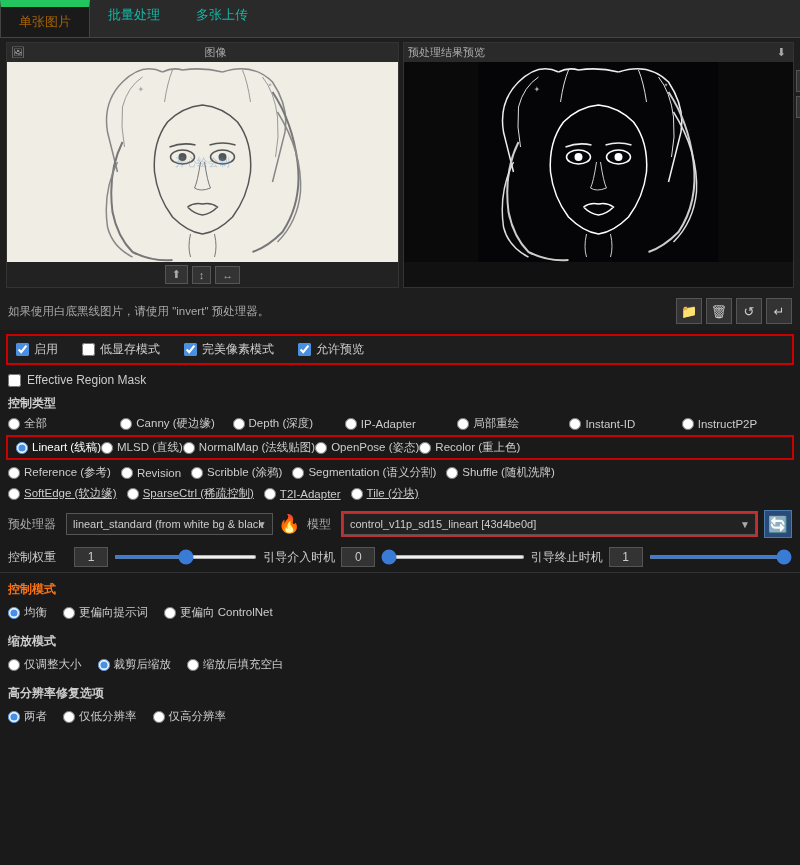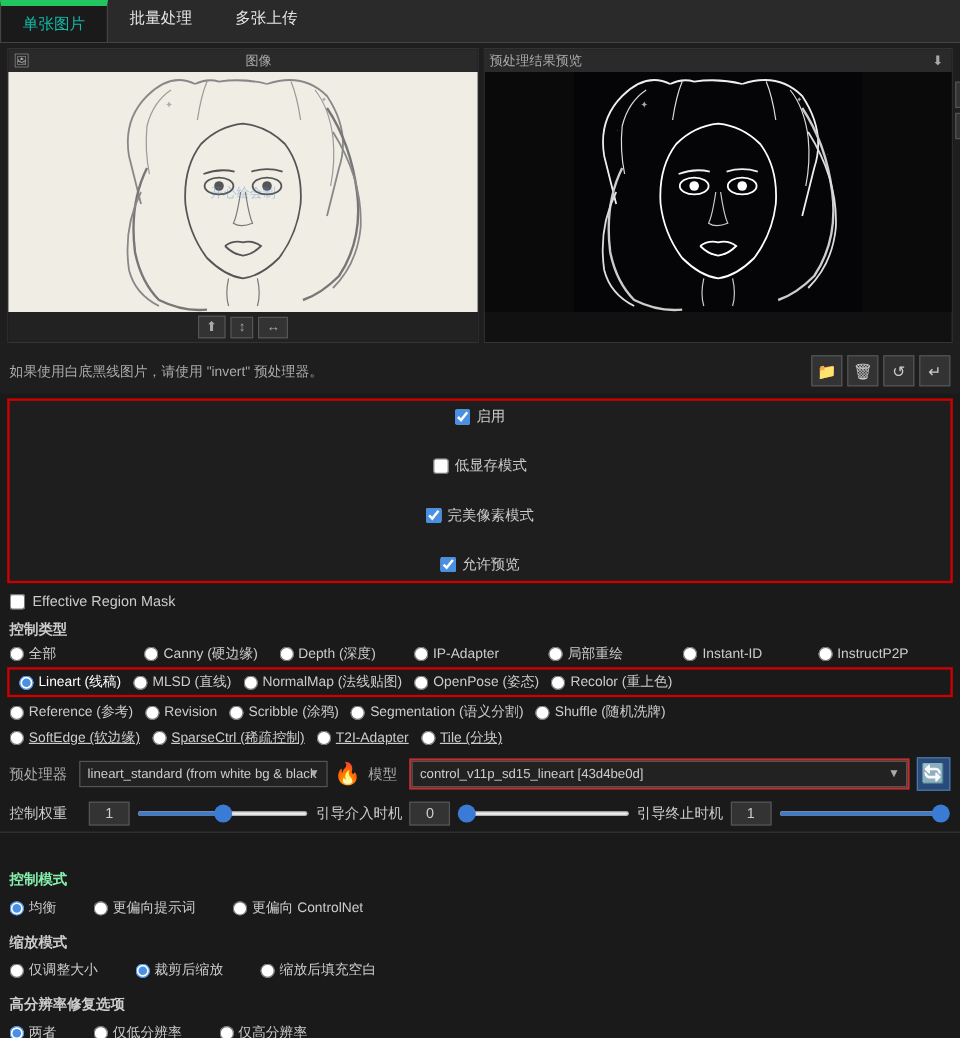--- a/index.html
+++ b/index.html
@@ -14,27 +14,27 @@
 
     
     .top-tabs {
       display: flex;
       background: #2a2a2a;
       border-bottom: 1px solid #444;
     }
     .top-tab {
       padding: 6px 18px;
       cursor: pointer;
-      color: #e5e5e5;
+      color: #14b8a6;
       font-size: 13px;
     }
     .top-tab.active {
-      color: #14b8a6;
+      color: #a16207;
       background: #1a1a1a;
-      border-top: 5px solid #22c55e;
+      border-top: 7px solid #22c55e;
       border-left: 1px solid #444;
       border-right: 1px solid #444;
     }
 
     .img-panel-header {
       display: flex;
       align-items: center;
       background: #2a2a2a;
       padding: 2px 4px;
       font-size: 11px;
@@ -86,21 +86,20 @@
 
     
     .checkbox-row {
       display: flex;
       align-items: center;
       gap: 24px;
       padding: 5px 8px;
       border: 2px solid #c00;
       margin: 4px 6px;
       background: #1e1e1e;
-      flex-direction: column;
     }
 
     .cb-item {
       display: flex;
       align-items: center;
       gap: 5px;
       cursor: pointer;
     }
 
     .cb-item input[type=checkbox] {
@@ -158,21 +157,21 @@
     }
 
     
     .mode-section {
       padding: 3px 8px;
     }
 
     .mode-row {
       display: flex;
       align-items: flex-end;
-      gap: 31px;
+      gap: 16px;
       padding: 4px 0;
     }
 
     
     .scale-section {
       padding: 3px 8px;
     }
 
     
     .hr-section {
@@ -371,21 +370,21 @@
   <label class="radio-item">
       <input type="radio" name="ctype" style="">
       <span>Instant-ID</span>
     </label>
   <label class="radio-item">
       <input type="radio" name="ctype" style="">
       <span>InstructP2P</span>
     </label>
 </div>
 
-<div style="display:flex; align-items:center; gap:10px; padding:3px 8px; border:2px solid #c00; margin:2px 6px;">
+<div style="display:flex; align-items:center; padding:3px 8px; border:2px solid #c00; margin:2px 6px;">
   <label class="radio-item">
       <input type="radio" name="ctype" checked="" style="accent-color: rgb(74, 144, 226);">
       <span style="color:#fff;">Lineart (线稿)</span>
     </label>
   <label class="radio-item">
       <input type="radio" name="ctype" style="">
       <span>MLSD (直线)</span>
     </label>
   <label class="radio-item">
       <input type="radio" name="ctype" style="">
@@ -470,21 +469,21 @@
   <div style="background:#333;border:1px solid #555;color:#ccc;min-width:34px;text-align:center;font-size:12px;padding:2px 4px;">0</div>
   <input type="range" min="0" max="1" step="0.01" value="0" style="flex: 1 1 0%; accent-color: rgb(58, 123, 213);">
   <span style="color:#ccc;font-size:12px;min-width:72px;">引导终止时机</span>
   <div style="background:#333;border:1px solid #555;color:#ccc;min-width:34px;text-align:center;font-size:12px;padding:2px 4px;">1</div>
   <input type="range" min="0" max="1" step="0.01" value="1" style="flex: 1 1 0%; accent-color: rgb(58, 123, 213);">
 </div>
 
 <div class="divider"></div>
 
 <div class="mode-section">
-  <div style="color:#86efac;font-size:12px;font-weight:bold;padding:3px 0;margin-top:23px;">控制模式</div>
+  <div style="color:#f97316;font-size:12px;font-weight:bold;padding:3px 0;">控制模式</div>
   <div class="mode-row">
     <label class="radio-item">
       <input type="radio" name="cmode" checked="" style="accent-color: rgb(74, 144, 226);">
       <span>均衡</span>
     </label>
     <label class="radio-item">
       <input type="radio" name="cmode" style="">
       <span>更偏向提示词</span>
     </label>
     <label class="radio-item">

